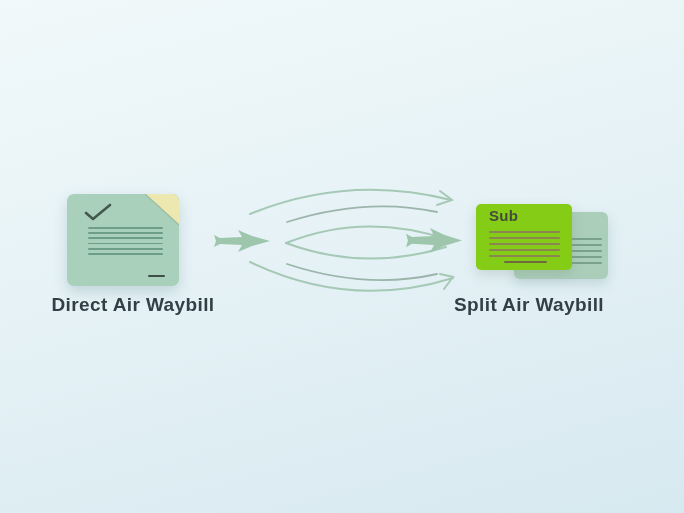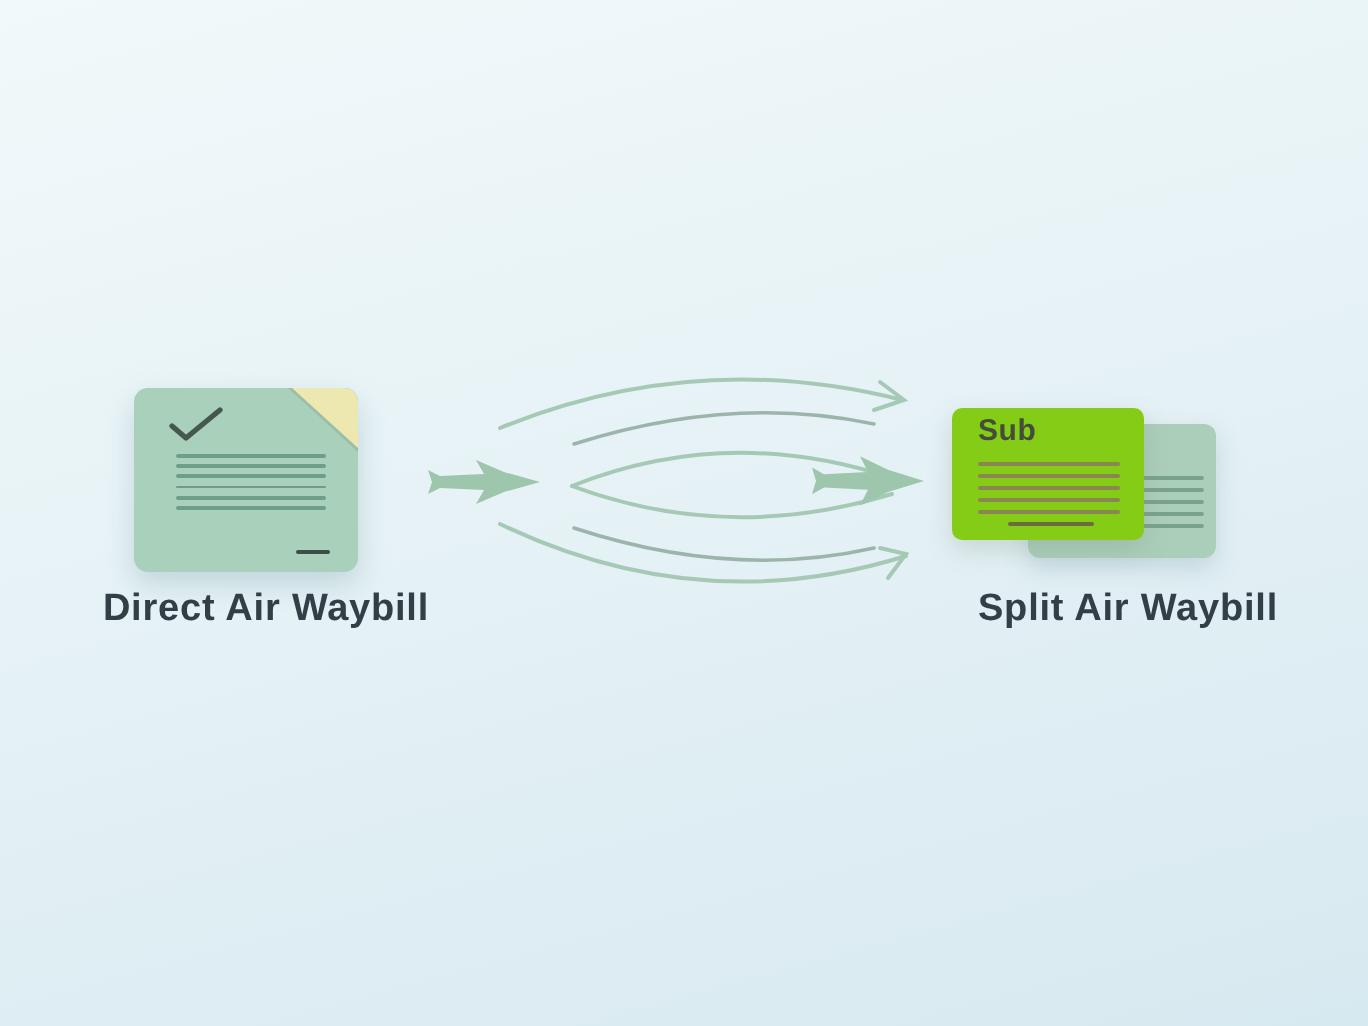--- a/index.html
+++ b/index.html
@@ -58,21 +58,21 @@
   }
   .note-lines .ln{height:1.9px;width:100%;background:#8a8551;border-radius:1px;}
   .note-short{position:absolute;left:28px;top:57px;width:43px;height:2.1px;background:#6e6a3f;border-radius:1px;}
 
   
   .caption{
     position:absolute;top:294px;width:220px;text-align:center;
     font-size:19px;font-weight:600;color:#333f47;letter-spacing:.4px;
   }
   .caption.left{left:23px;}
-  .caption.right{left:419px;text-align:right;}
+  .caption.right{left:419px;}
 
   
   .overlay{position:absolute;left:0;top:0;width:684px;height:513px;pointer-events:none;}
 </style>
 </head>
 <body>
 
 <div class="stage">
 
   <svg class="overlay" viewBox="0 0 684 513">

